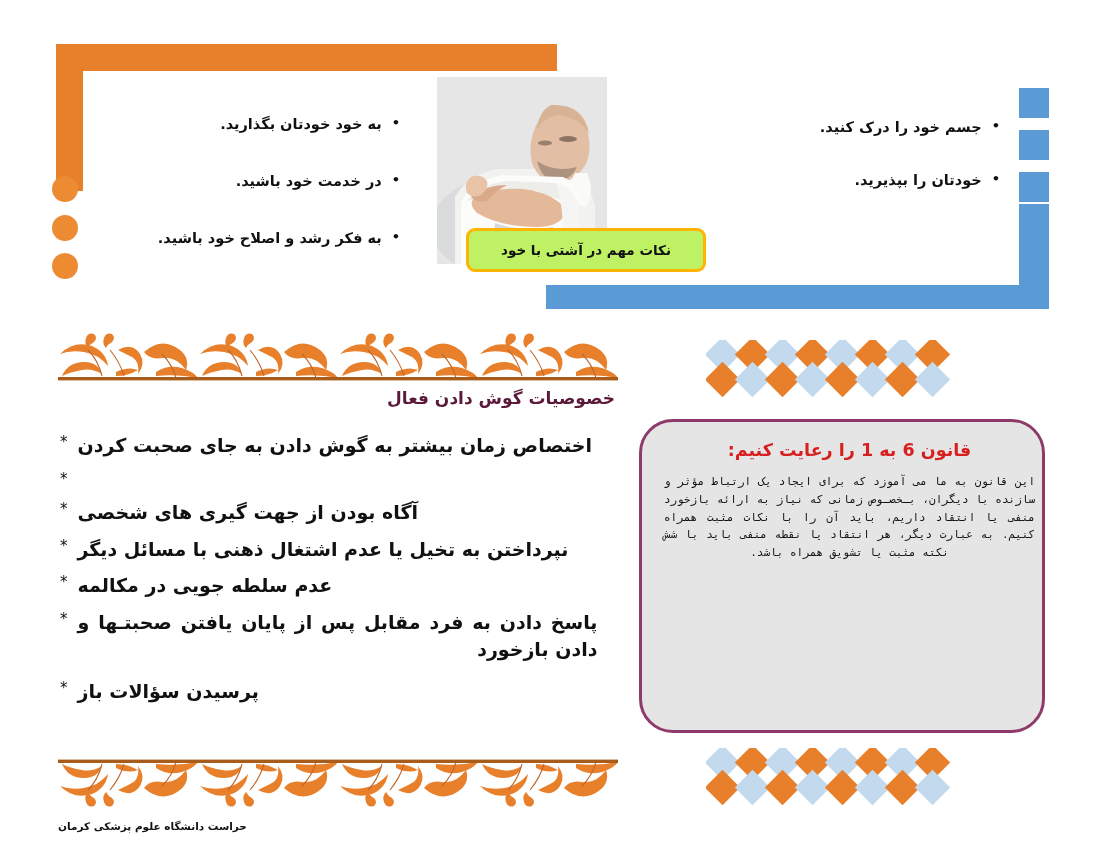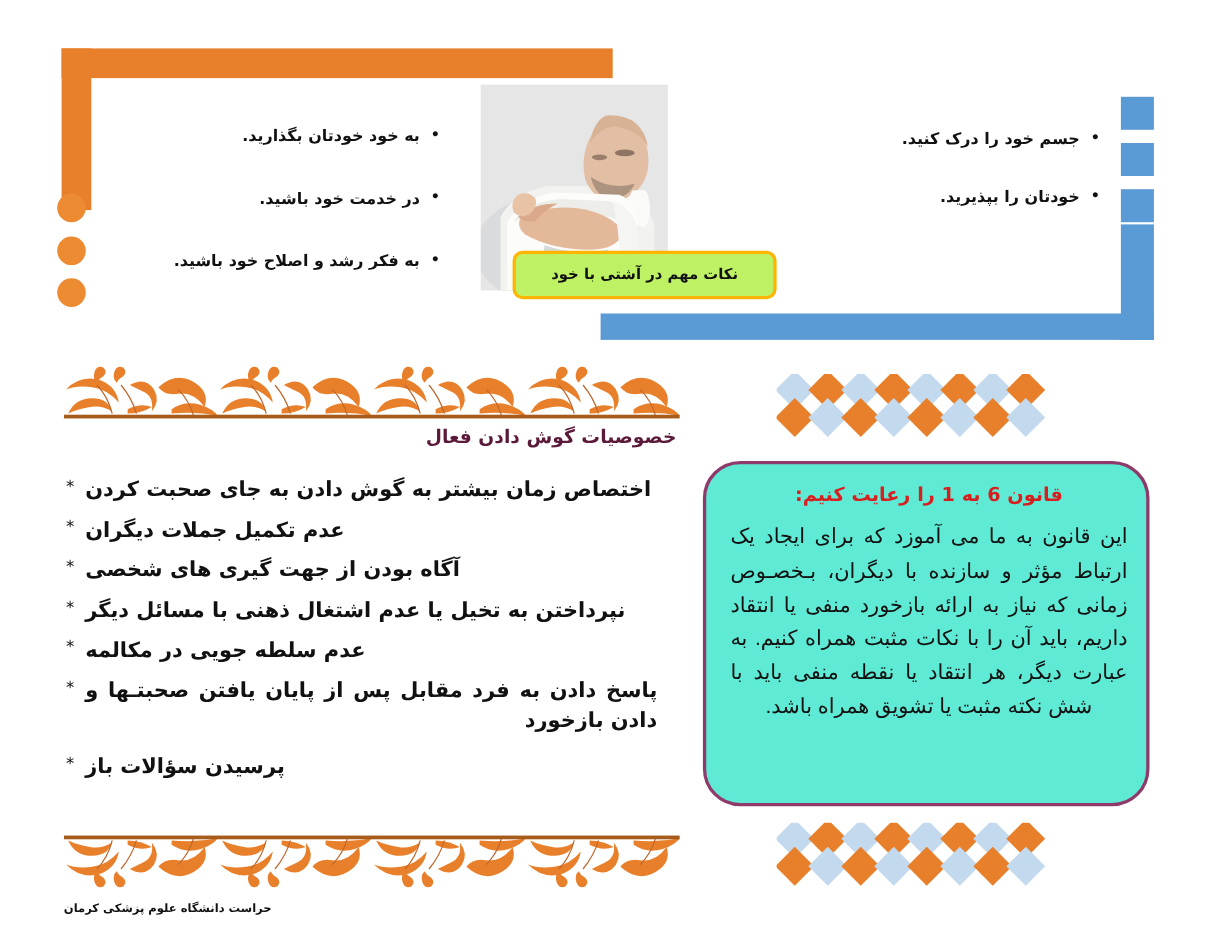--- a/index.html
+++ b/index.html
@@ -64,30 +64,30 @@
   }
   .ll-row.wide .ll-text{text-align:justify;}
 
   
   #diamonds-top{left:706px;top:340px;width:300px;height:62px;}
   #diamonds-bottom{left:706px;top:748px;width:300px;height:62px;}
 
   
   #rule-box{
     left:639px;top:419px;width:406px;height:314px;
-    border:3px solid #8E3A6B;border-radius:34px;background:#5eead4;
-    box-sizing:border-box;padding:16px 17px 10px 22px;
+    border:3px solid #8E3A6B;border-radius:34px;background:#e5e5e5;
+    box-sizing:border-box;padding:16px 7px 10px 22px;
   }
   #rule-title{
     text-align:center;font-size:17.5px;font-weight:bold;color:#D81F1F;
     margin:2px 0 14px 0;
   }
   #rule-body{
-    font-family:Liberation Sans, sans-serif;
-    font-size:19px;color:#111;line-height:1.62;text-align:justify;
+    font-family:Liberation Mono, monospace;
+    font-size:11px;color:#111;line-height:1.62;text-align:justify;
     text-align-last:center;
   }
 
   
   #footer{
     left:58px;top:820px;font-size:10.5px;font-weight:bold;color:#111;
   }
 </style>
 </head>
 <body>
@@ -176,21 +176,20 @@
 </div>
 
 <div class="abs" id="left-heading">خصوصیات گوش دادن فعال</div>
 
 <div class="abs" id="left-list">
   <div class="ll-row">
     <span class="ll-text">اختصاص زمان بیشتر به گوش دادن به جای صحبت کردن</span>
     <span class="ll-star">*</span>
   </div>
   <div class="ll-row">
-    <span class="ll-text">عدم تکمیل جملات دیگران</span>
     <span class="ll-star">*</span>
   </div>
   <div class="ll-row">
     <span class="ll-text">آگاه بودن از جهت گیری های شخصی</span>
     <span class="ll-star">*</span>
   </div>
   <div class="ll-row">
     <span class="ll-text">نپرداختن به تخیل یا عدم اشتغال ذهنی با مسائل دیگر</span>
     <span class="ll-star">*</span>
   </div>

